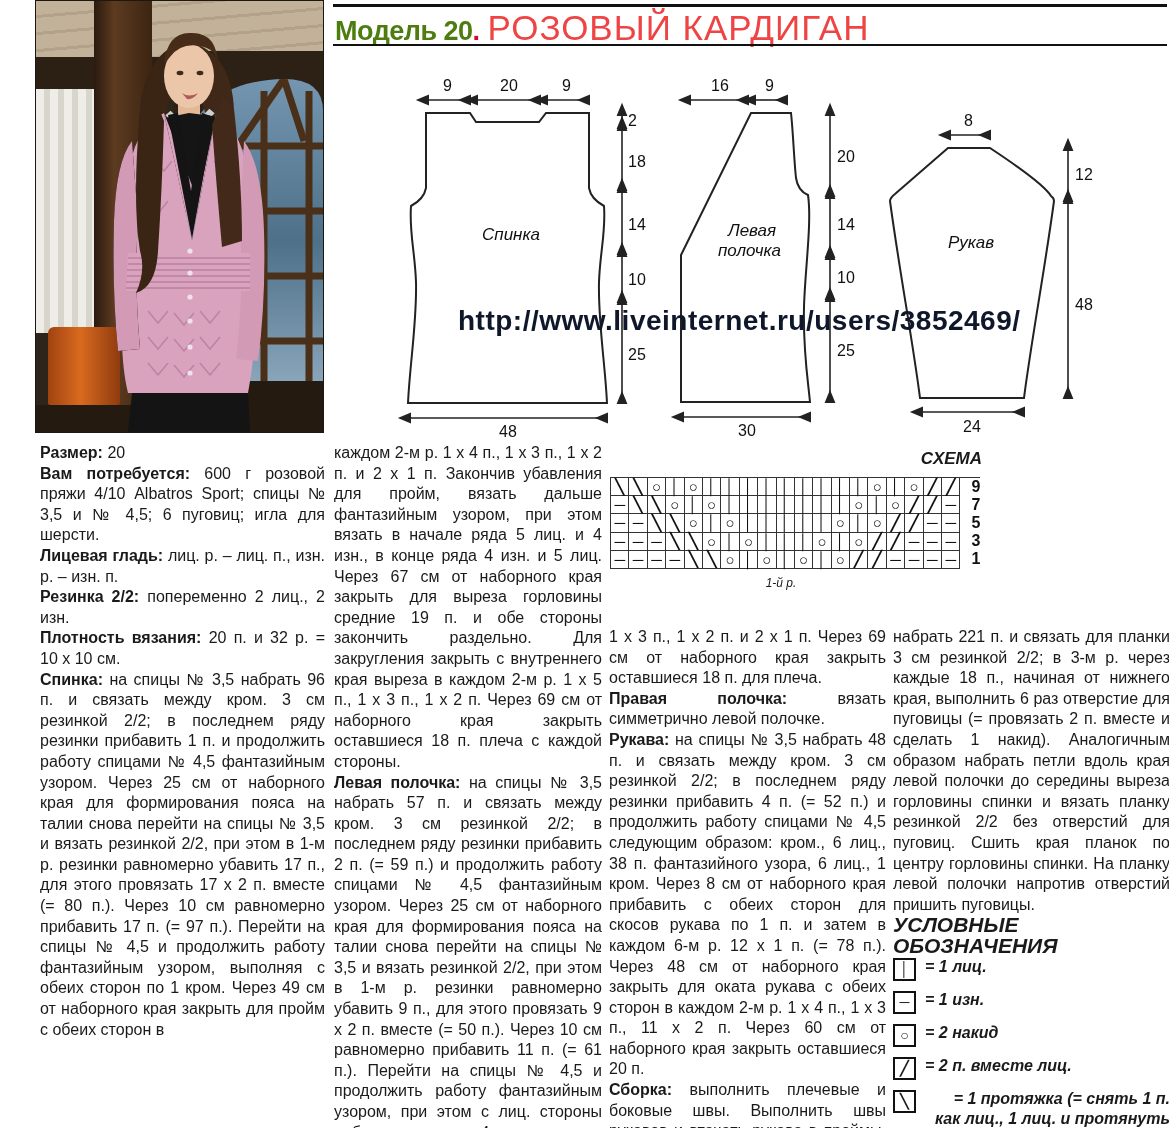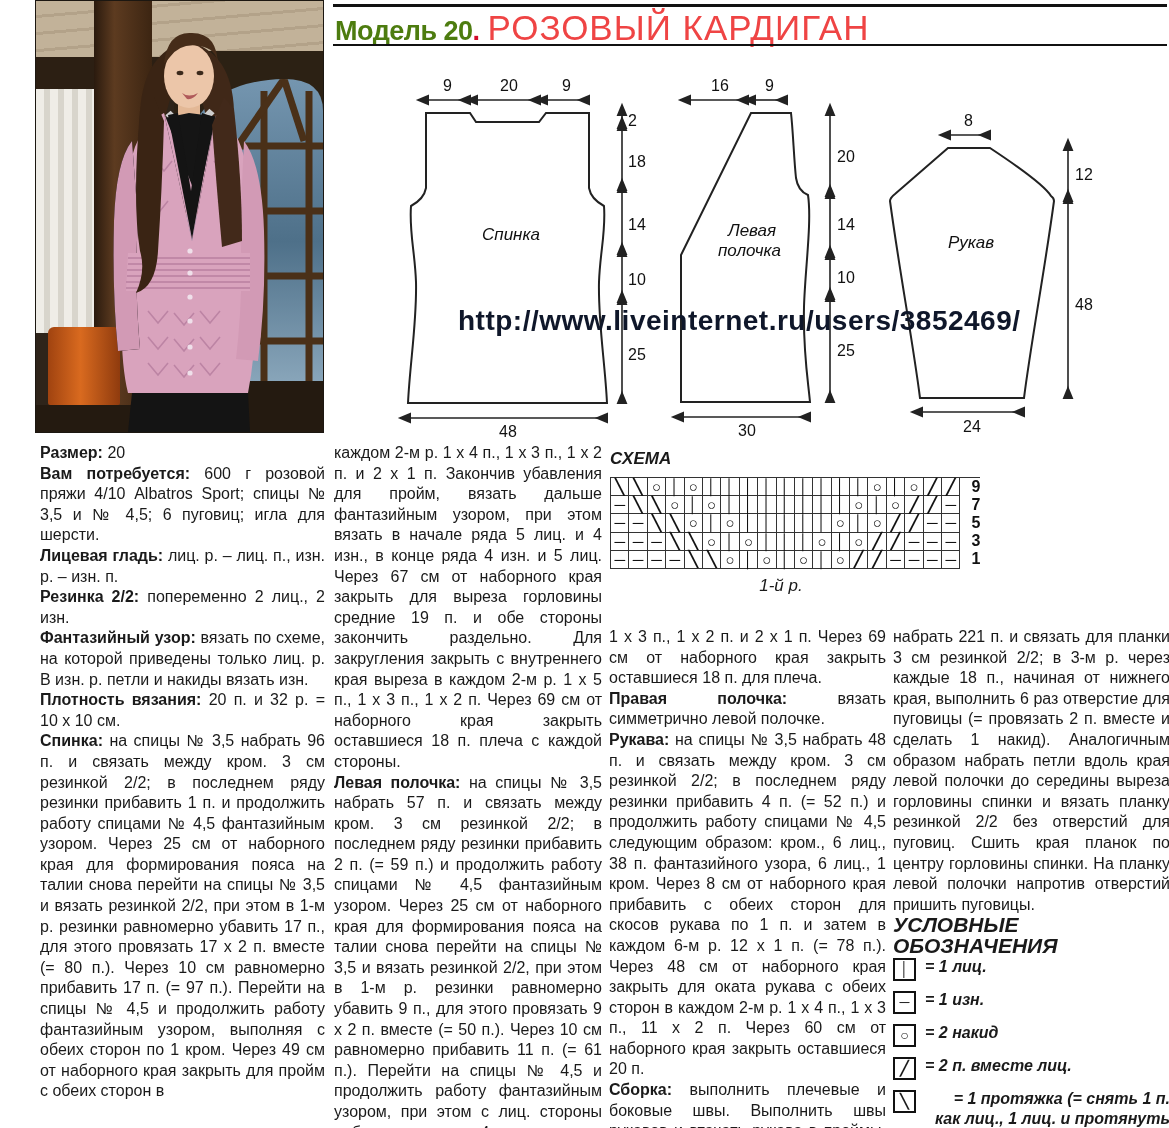--- a/index.html
+++ b/index.html
@@ -39,27 +39,27 @@
   .diag text.piece{font-style:italic;font-size:17px;}
   .watermark{position:absolute;left:458px;top:305px;font-size:28px;font-weight:bold;color:#0f172a;letter-spacing:0.5px;white-space:nowrap;}
 
   
   .col{position:absolute;font-size:16px;line-height:20.6px;text-align:justify;}
   .col p{margin:0;}
   .col b{font-weight:bold;}
 
   
   .schema{position:absolute;left:610px;top:449px;width:372px;}
-  .schema-title{font-size:17px;font-weight:bold;font-style:italic;margin:0 0 8px 0;}
+  .schema-title{font-size:17px;font-weight:bold;font-style:italic;margin:0 0 8px 0;text-align:right;}
   .chart{display:inline-block;border-left:1px solid #333;border-top:1px solid #333;}
   .chart-row{display:flex;}
   .chart-cell{width:17.4px;height:17.2px;border-right:1px solid #333;border-bottom:1px solid #333;
     display:flex;align-items:center;justify-content:center;font-size:15px;font-weight:bold;color:#111;}
   .chart-rownum{width:20px;display:flex;align-items:center;justify-content:flex-end;font-size:16px;border:none;}
-  .chart-caption{width:342px;text-align:center;font-style:italic;font-size:17px;margin-top:7px;}
+  .chart-caption{width:342px;text-align:center;font-style:italic;font-size:12px;margin-top:7px;}
 
   
   .legend-title{font-size:21px;font-weight:bold;font-style:italic;margin:24px 0 10px 0;}
   .legend-item{display:flex;margin-bottom:9px;font-style:italic;font-weight:bold;font-size:16px;line-height:20px;}
   .legend-box{flex:0 0 auto;width:19px;height:19px;border:2px solid #111;display:flex;align-items:center;justify-content:center;
     font-style:normal;font-size:14px;font-weight:bold;margin-right:9px;margin-top:1px;}
   .legend-text{text-align:right;}
 </style>
 </head>
 <body>
@@ -259,21 +259,20 @@
     <text class="piece" x="65" y="160">Рукав</text>
   </svg>
 
   <div class="watermark">http://www.liveinternet.ru/users/3852469/</div>
 
   <div class="col" style="left:40px;top:443px;width:285px;">
     <p><b>Размер:</b><span> 20</span></p>
     <p><b>Вам потребуется:</b><span> 600 г розовой пряжи 4/10 Albatros Sport; спицы № 3,5 и № 4,5; 6 пуговиц; игла для шерсти.</span></p>
     <p><b>Лицевая гладь:</b><span> лиц. р. – лиц. п., изн. р. – изн. п.</span></p>
     <p><b>Резинка 2/2:</b><span> попеременно 2 лиц., 2 изн.</span></p>
-    <p><b>Фантазийный узор:</b><span> вязать по схеме, на которой приведены только лиц. р. В изн. р. петли и накиды вязать изн.</span></p>
     <p><b>Плотность вязания:</b><span> 20 п. и 32 р. = 10 х 10 см.</span></p>
     <p><b>Спинка:</b><span> на спицы № 3,5 набрать 96 п. и связать между кром. 3 см резинкой 2/2; в последнем ряду резинки прибавить 1 п. и продолжить работу спицами № 4,5 фантазийным узором. Через 25 см от наборного края для формирования пояса на талии снова перейти на спицы № 3,5 и вязать резинкой 2/2, при этом в 1-м р. резинки равномерно убавить 17 п., для этого провязать 17 х 2 п. вместе (= 80 п.). Через 10 см равномерно прибавить 17 п. (= 97 п.). Перейти на спицы № 4,5 и продолжить работу фантазийным узором, выполняя с обеих сторон по 1 кром. Через 49 см от наборного края закрыть для пройм с обеих сторон в</span></p>
   </div>
 
   <div class="col" style="left:334px;top:443px;width:268px;">
     <p><span>каждом 2-м р. 1 х 4 п., 1 х 3 п., 1 х 2 п. и 2 х 1 п. Закончив убавления для пройм, вязать дальше фантазийным узором, при этом вязать в начале ряда 5 лиц. и 4 изн., в конце ряда 4 изн. и 5 лиц. Через 67 см от наборного края закрыть для выреза горловины средние 19 п. и обе стороны закончить раздельно. Для закругления закрыть с внутреннего края выреза в каждом 2-м р. 1 х 5 п., 1 х 3 п., 1 х 2 п. Через 69 см от наборного края закрыть оставшиеся 18 п. плеча с каждой стороны.</span></p>
     <p><b>Левая полочка:</b><span> на спицы № 3,5 набрать 57 п. и связать между кром. 3 см резинкой 2/2; в последнем ряду резинки прибавить 2 п. (= 59 п.) и продолжить работу спицами № 4,5 фантазийным узором. Через 25 см от наборного края для формирования пояса на талии снова перейти на спицы № 3,5 и вязать резинкой 2/2, при этом в 1-м р. резинки равномерно убавить 9 п., для этого провязать 9 х 2 п. вместе (= 50 п.). Через 10 см равномерно прибавить 11 п. (= 61 п.). Перейти на спицы № 4,5 и продолжить работу фантазийным узором, при этом с лиц. стороны работы последние 4 п. вязать лиц. Одновременно для скоса выреза горловины убавить в каждом 4-м р. 32 х 1 п., для этого в конце ряда провязать 2 п. вместе лиц. и затем 2 лиц. Через 49 см от наборного края закрыть для проймы с правой стороны в начале ряда в каждом 2-м р. 1 х 4 п.,</span></p>
   </div>
 
   <div class="schema">

